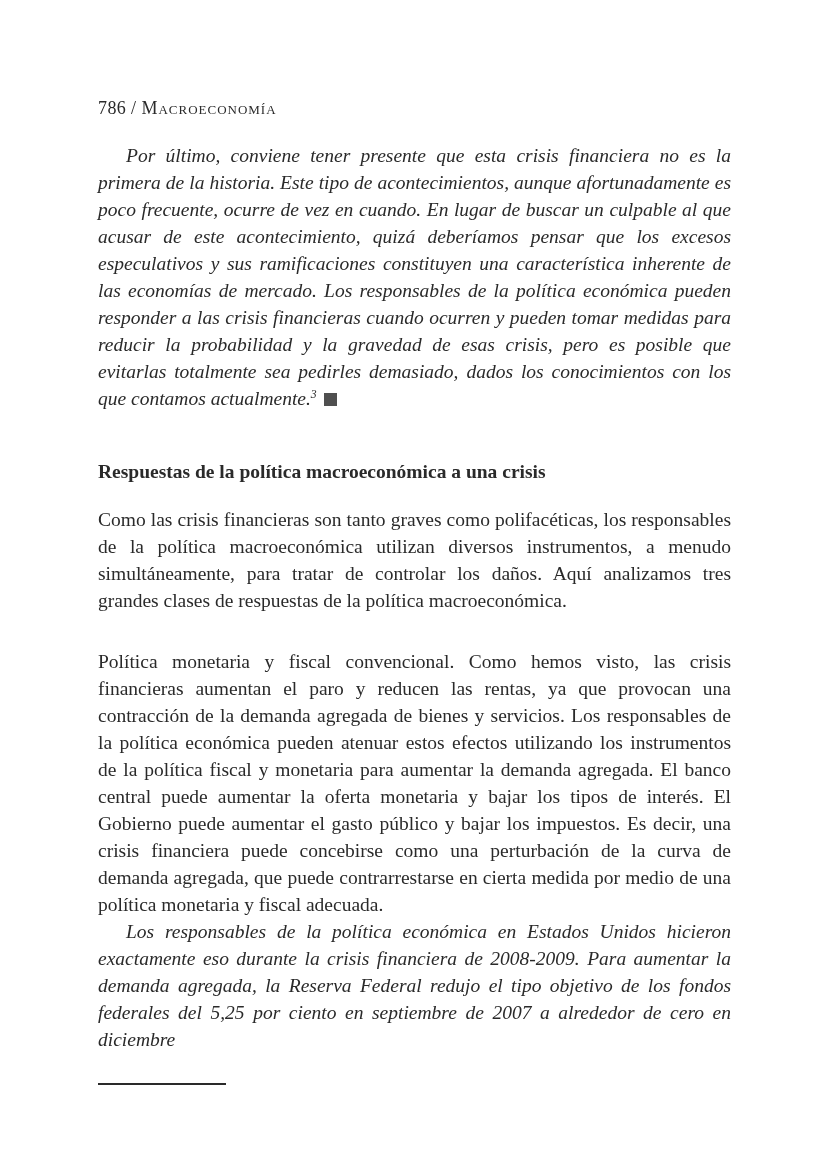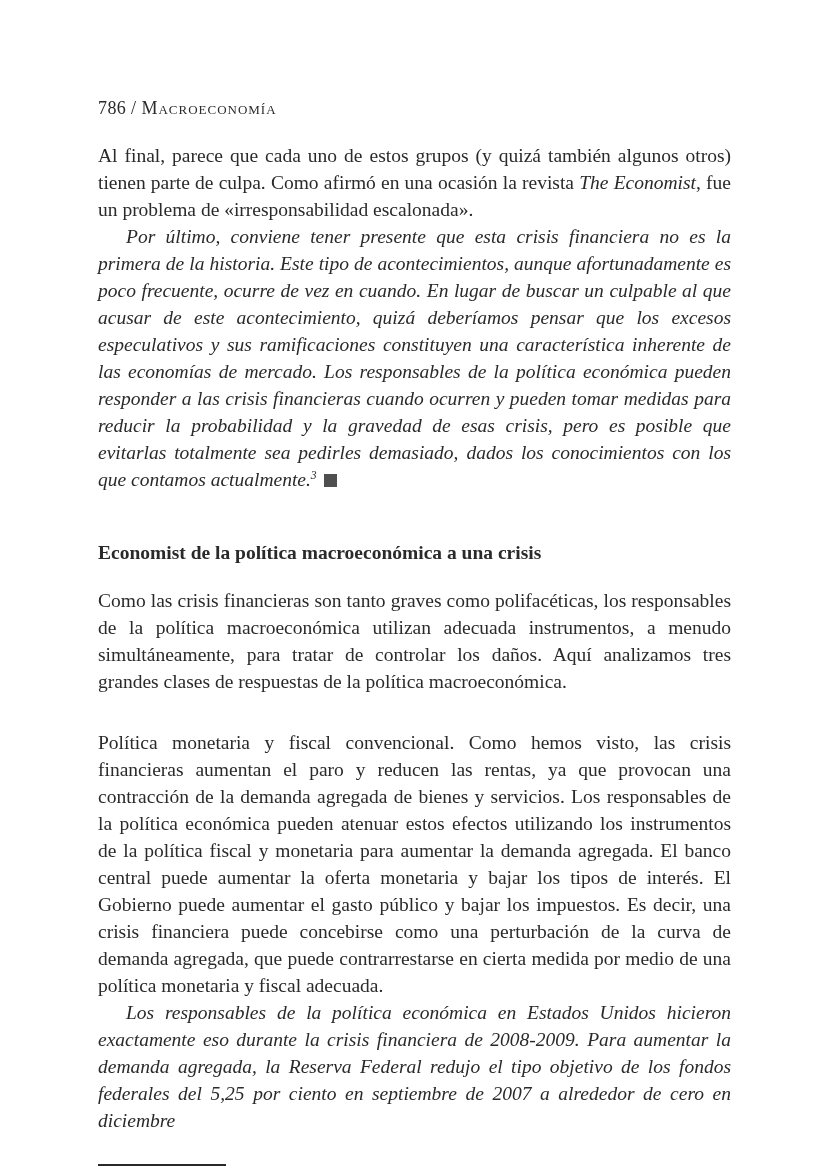--- a/index.html
+++ b/index.html
@@ -73,27 +73,26 @@
 <body>
 
 <div class="page">
 
   <div class="running-header">
     <span>786</span><span> / </span><span class="book-title">Macroeconomía</span>
   </div>
 
   <div class="body-text">
 
-    <p><span>Al final, parece que cada uno de estos grupos (y quizá también algunos otros) tienen parte de culpa. Como afirmó en una ocasión la revista </span><span class="seg-i">The Economist</span><span>, fue un problema de «irresponsabilidad escalonada».</span></p>
 
     <p class="indent"><span>Por último, conviene tener presente que esta crisis financiera no es la primera de la historia. Este tipo de acontecimientos, aunque afortunadamente es poco frecuente, ocurre de vez en cuando. En lugar de buscar un culpable al que acusar de este acontecimiento, quizá deberíamos pensar que los excesos especulativos y sus ramificaciones constituyen una característica inherente de las economías de mercado. Los responsables de la política económica pueden responder a las crisis financieras cuando ocurren y pueden tomar medidas para reducir la probabilidad y la gravedad de esas crisis, pero es posible que evitarlas totalmente sea pedirles demasiado, dados los conocimientos con los que contamos actualmente.</span><span class="seg-sup">3</span><span class="seg-sq"></span></p>
 
-    <h2 class="section-heading">Economist de la política macroeconómica a una crisis</h2>
+    <h2 class="section-heading">Respuestas de la política macroeconómica a una crisis</h2>
 
-    <p><span>Como las crisis financieras son tanto graves como polifacéticas, los responsables de la política macroeconómica utilizan adecuada instrumentos, a menudo simultáneamente, para tratar de controlar los daños. Aquí analizamos tres grandes clases de respuestas de la política macroeconómica.</span></p>
+    <p><span>Como las crisis financieras son tanto graves como polifacéticas, los responsables de la política macroeconómica utilizan diversos instrumentos, a menudo simultáneamente, para tratar de controlar los daños. Aquí analizamos tres grandes clases de respuestas de la política macroeconómica.</span></p>
 
     <p class="space-before"><span class="seg-b">Política monetaria y fiscal convencional.</span><span> Como hemos visto, las crisis financieras aumentan el paro y reducen las rentas, ya que provocan una contracción de la demanda agregada de bienes y servicios. Los responsables de la política económica pueden atenuar estos efectos utilizando los instrumentos de la política fiscal y monetaria para aumentar la demanda agregada. El banco central puede aumentar la oferta monetaria y bajar los tipos de interés. El Gobierno puede aumentar el gasto público y bajar los impuestos. Es decir, una crisis financiera puede concebirse como una perturbación de la curva de demanda agregada, que puede contrarrestarse en cierta medida por medio de una política monetaria y fiscal adecuada.</span></p>
 
     <p class="indent"><span>Los responsables de la política económica en Estados Unidos hicieron exactamente eso durante la crisis financiera de 2008-2009. Para aumentar la demanda agregada, la Reserva Federal redujo el tipo objetivo de los fondos federales del 5,25 por ciento en septiembre de 2007 a alrededor de cero en diciembre</span></p>
 
   </div>
 
   <div class="footnote">
     <div class="footnote-rule"></div>
 

